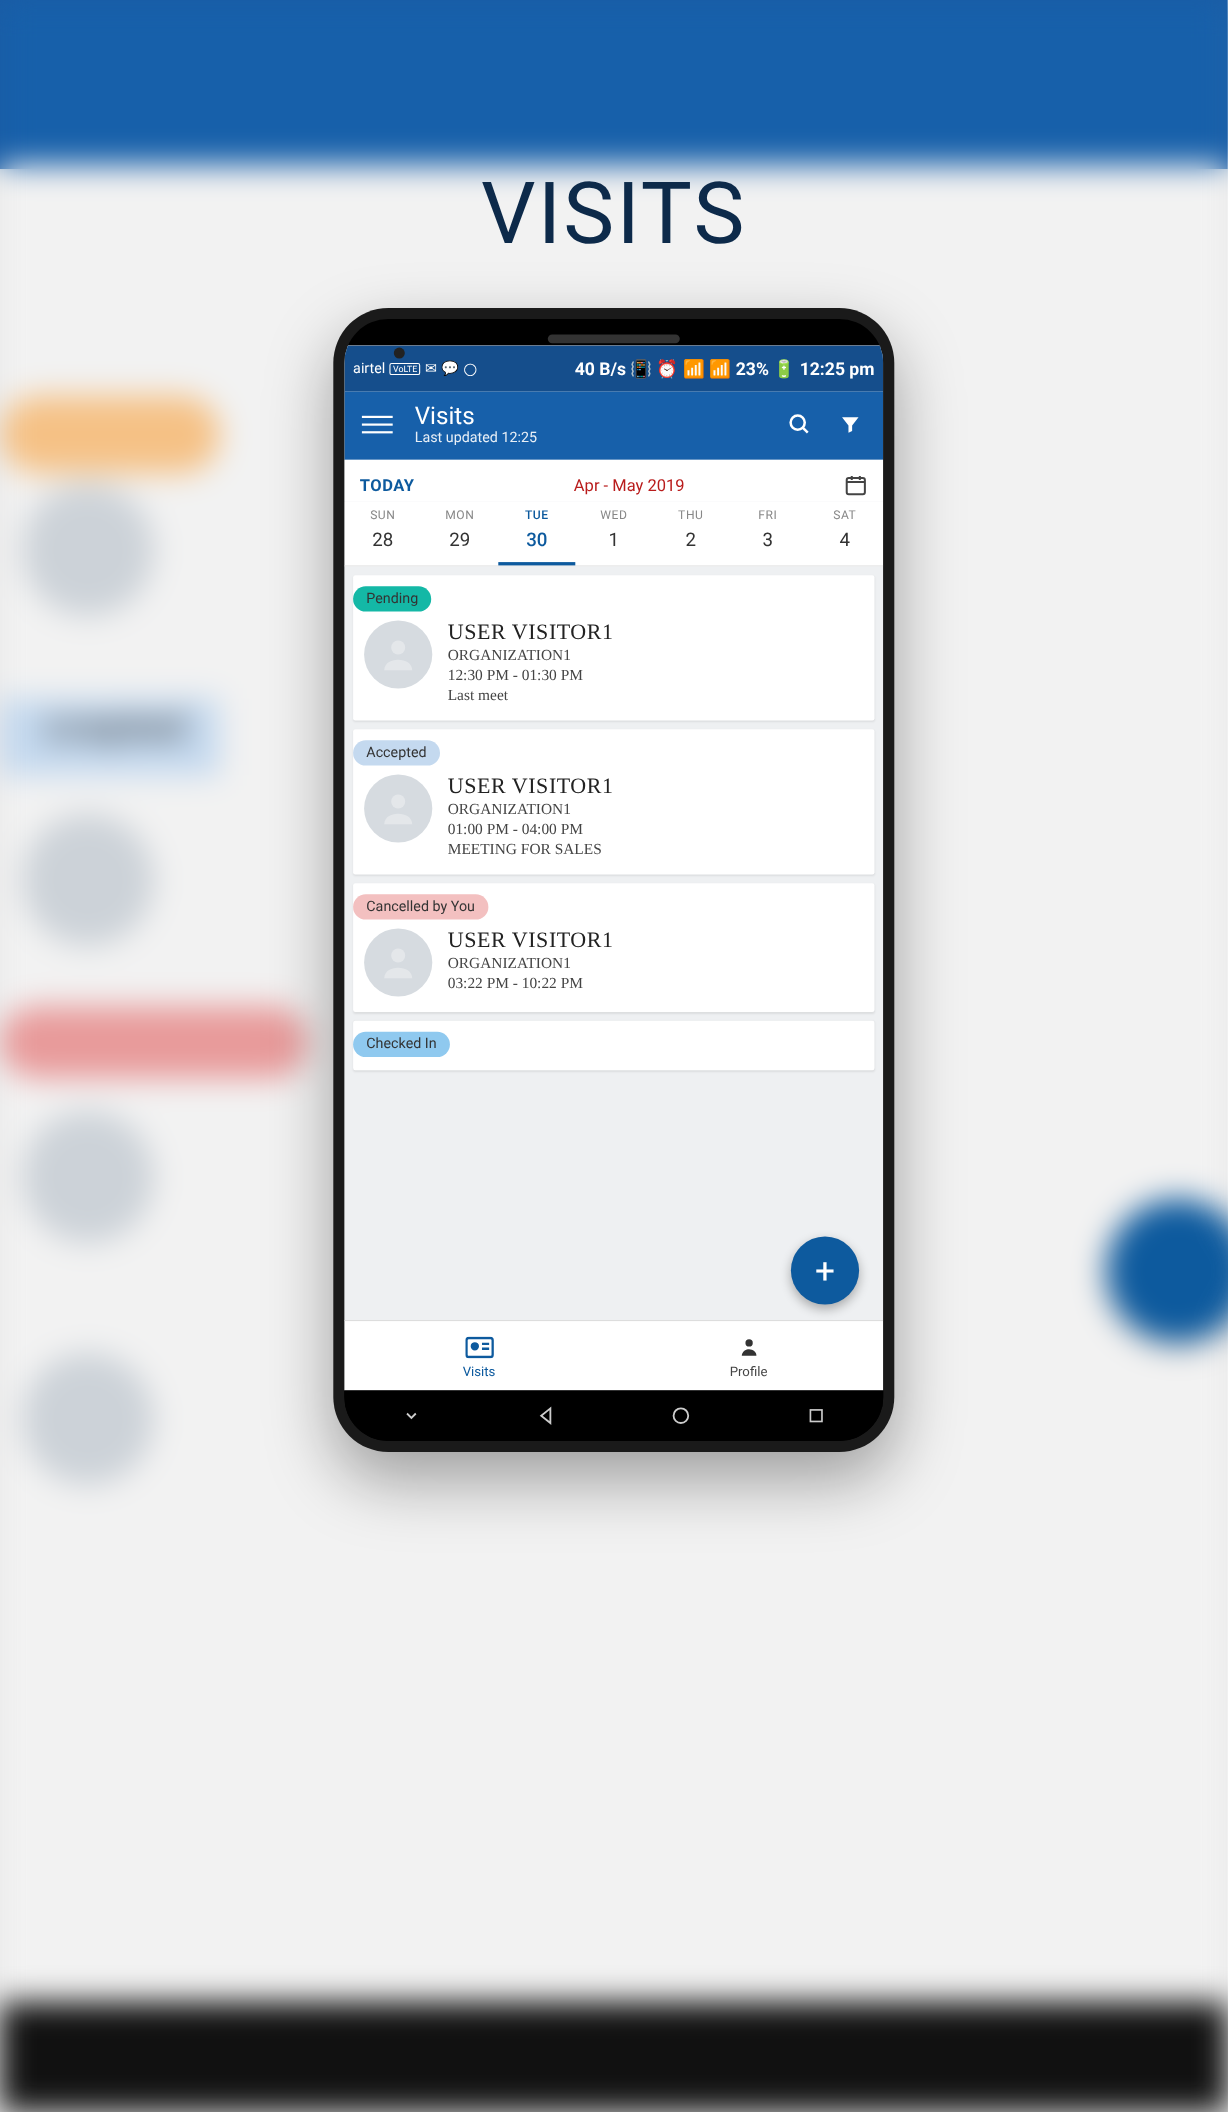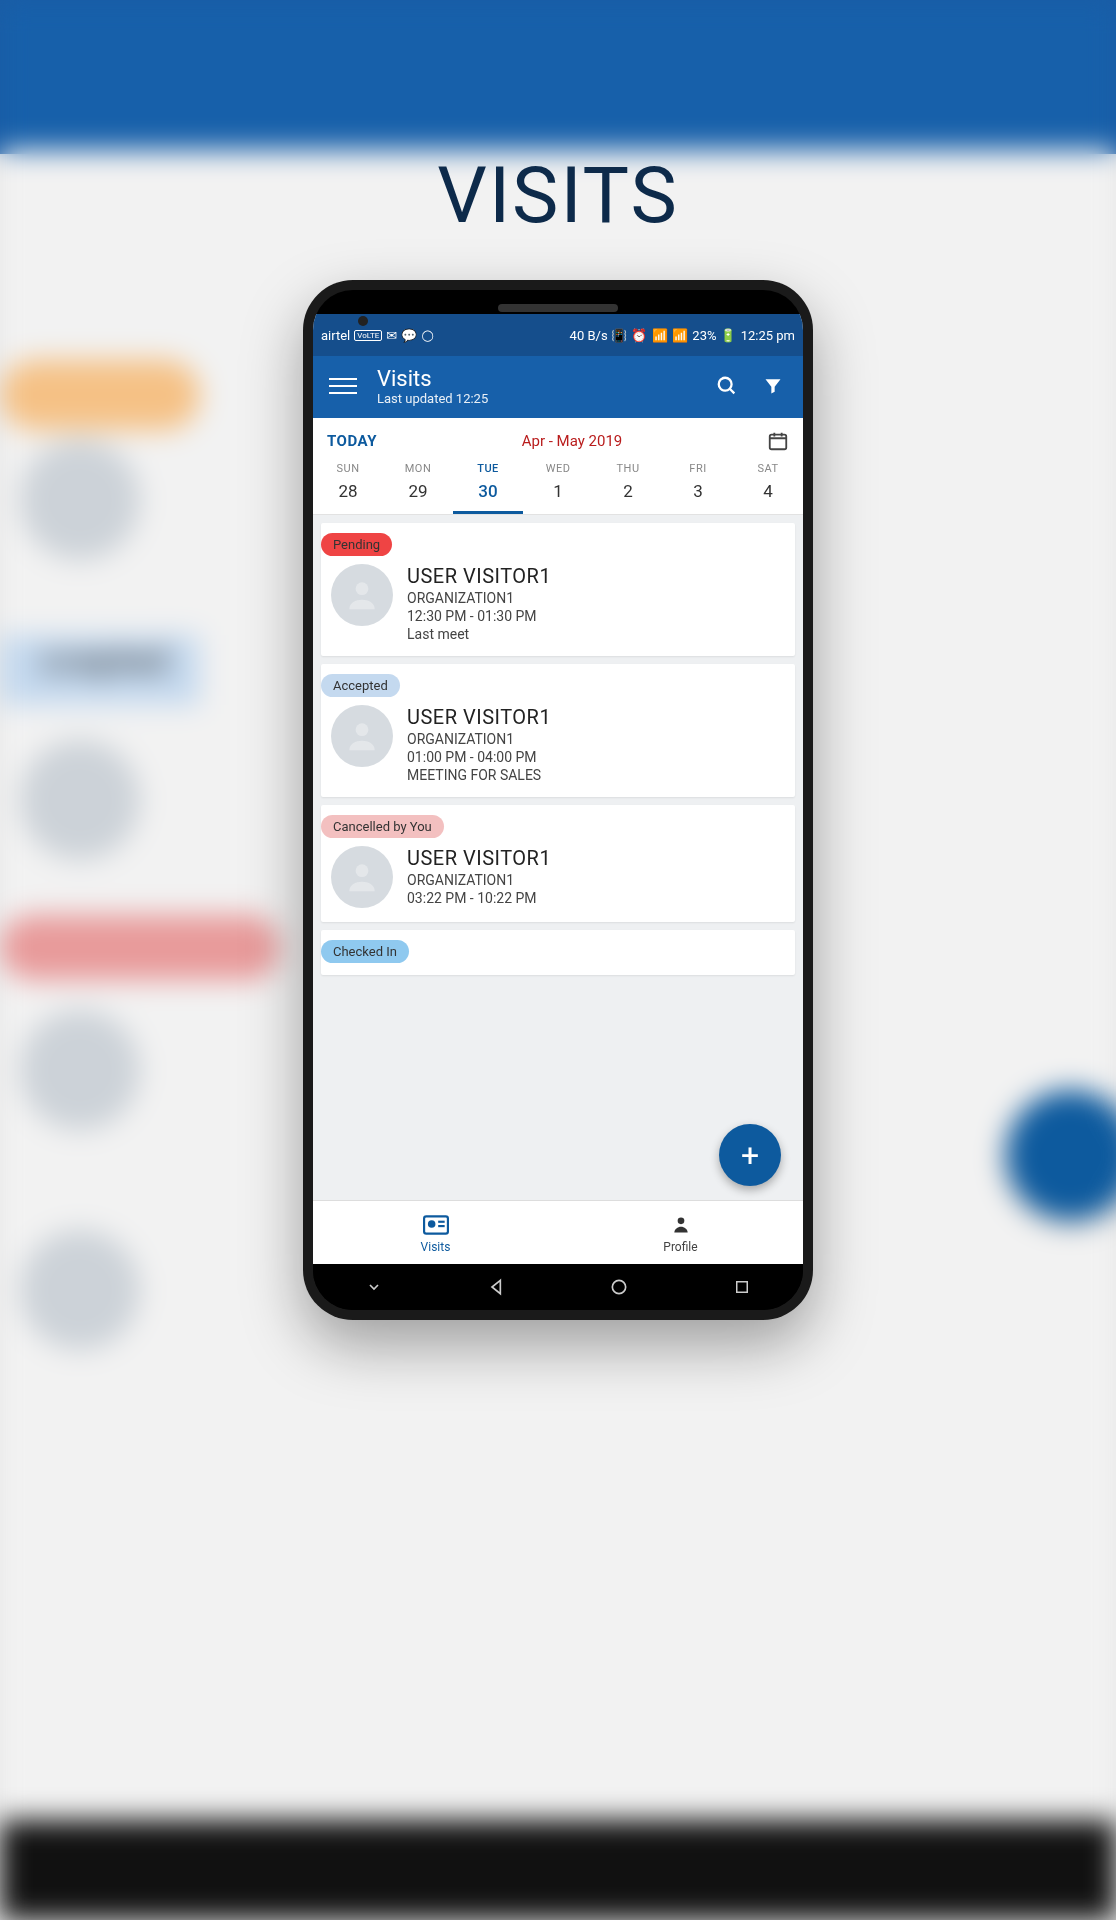--- a/index.html
+++ b/index.html
@@ -78,21 +78,21 @@
 .status-bar {
   height: 42px;
   background: #154e8c;
   color: #fff;
   font-size: 13px;
   display:flex; align-items:center;
   padding: 0 8px;
   justify-content: space-between;
 }
 .status-left, .status-right { display:flex; align-items:center; gap:4px;}
-.status-right { font-size:13px; }
+.status-right { font-size:16px;font-weight:bold; }
 
 
 .app-header {
   background: #1760aa;
   color: #fff;
   padding: 10px 16px 12px;
   display:flex; align-items:center;
 }
 .hamburger { width: 28px; height: 28px; cursor:pointer; margin-right: 20px; display:flex; flex-direction:column; justify-content:center; gap:5px;}
 .hamburger div { height:2px; background:#fff; }
@@ -138,25 +138,25 @@
 }
 .badge {
   display:inline-block;
   padding: 4px 12px;
   border-radius: 14px;
   font-size:13px;
   color:#333;
   margin-bottom: 8px;
   margin-left: -10px;
 }
-.badge.pending { background:#ef4444;}
+.badge.pending { background:#14b8a6;}
 .badge.accepted { background:#c4d9ef;}
 .badge.cancelled { background:#f3c0c0;}
 .badge.checkedin { background:#8fc9ef;}
-.card-row { display:flex; align-items:flex-start;}
+.card-row { display:flex; align-items:flex-start;font-family:Liberation Serif, serif;}
 .avatar {
   width: 62px; height:62px; border-radius:50%;
   background:#d6dbe0;
   display:flex; align-items:center; justify-content:center;
   margin-right:14px;
   flex-shrink:0;
 }
 .avatar svg { opacity:.6;}
 .card-content { flex:1; }
 .visitor-name { font-size:20px; color:#222; letter-spacing:.5px;}

